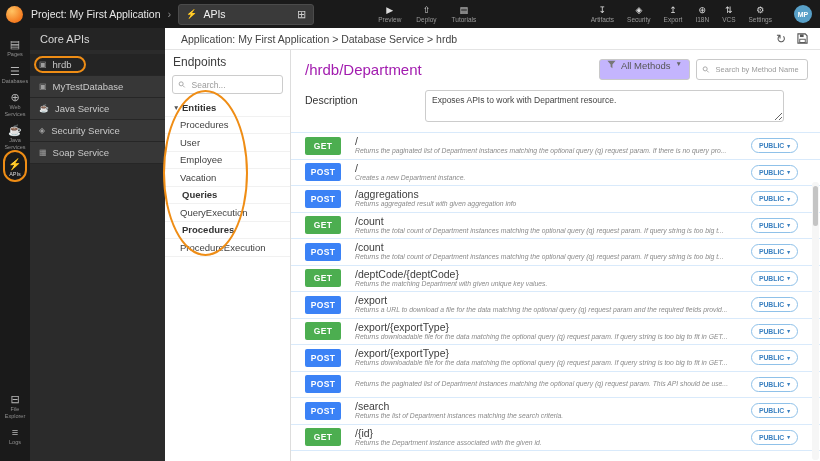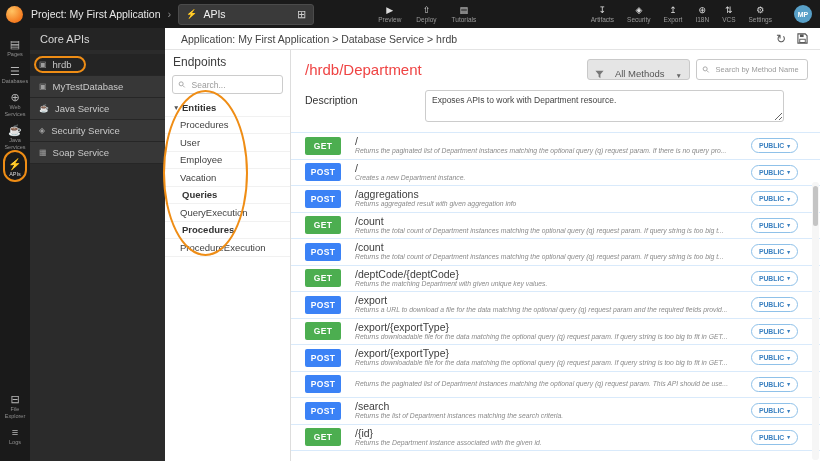--- a/index.html
+++ b/index.html
@@ -54,22 +54,22 @@
   .ep-search input::placeholder{color:#9a9a9a}
   .tree{position:relative}
   .tree-row{height:17.5px;display:flex;align-items:center;font-size:9.5px;color:#3f3f3f;padding:0 8px;border-bottom:1px solid #f1f1f1;cursor:pointer;box-sizing:border-box}
   .tree-row.group{font-weight:bold;color:#333}
   .tree-row.leaf{padding-left:15px}
   .caret{font-size:6.5px;color:#555;width:9px;flex:0 0 auto}
 
   
   .main{position:absolute;top:50px;left:291px;right:0;bottom:0;background:#fff}
   .m-head{height:38px;display:flex;align-items:center;padding:0 12px 0 14px}
-  .m-title{font-size:15px;color:#ef4444;font-weight:400;flex:1;margin:0}
-  .filter-dd{height:21px;border:1px solid #c9c9c9;border-radius:3px;display:flex;align-items:flex-end;gap:11px;padding:0 7px;font-size:9.5px;color:#555;margin-right:6px;background:#e5e5e5;cursor:pointer;box-sizing:border-box}
+  .m-title{font-size:15px;color:#a21caf;font-weight:400;flex:1;margin:0}
+  .filter-dd{height:21px;border:1px solid #c9c9c9;border-radius:3px;display:flex;align-items:flex-start;gap:5px;padding:0 7px;font-size:9.5px;color:#555;margin-right:6px;background:#c4b5fd;cursor:pointer;box-sizing:border-box}
   .dd-caret{font-size:6.5px;color:#666}
   .m-search{width:112px;height:21px;border:1px solid #c9c9c9;border-radius:3px;display:flex;align-items:center;gap:4px;padding:0 5px;background:#fff;box-sizing:border-box}
   .m-search input{border:0;outline:0;width:100%;font-size:7.5px;font-family:inherit;color:#333;background:transparent}
   .m-search input::placeholder{color:#9a9a9a}
   .m-desc{display:flex;padding:2px 36px 10px 14px}
   .m-desc label{width:120px;font-size:10.5px;color:#333;padding-top:4px;flex:0 0 auto}
   .m-desc textarea{flex:1;height:32px;border:1px solid #ccc;border-radius:3px;resize:vertical;font-family:inherit;font-size:8.5px;color:#444;padding:4px 6px;outline:none;box-sizing:border-box}
   .rows{border-top:1px solid #d9eafb}
   .api-row{height:26.5px;display:flex;align-items:center;padding-left:14px;border-bottom:1px solid #d9eafb;cursor:pointer;box-sizing:border-box}
   .method{width:36px;height:18px;border-radius:2px;color:#fff;font-size:8.5px;font-weight:bold;display:flex;align-items:center;justify-content:center;letter-spacing:.4px;flex:0 0 auto}

